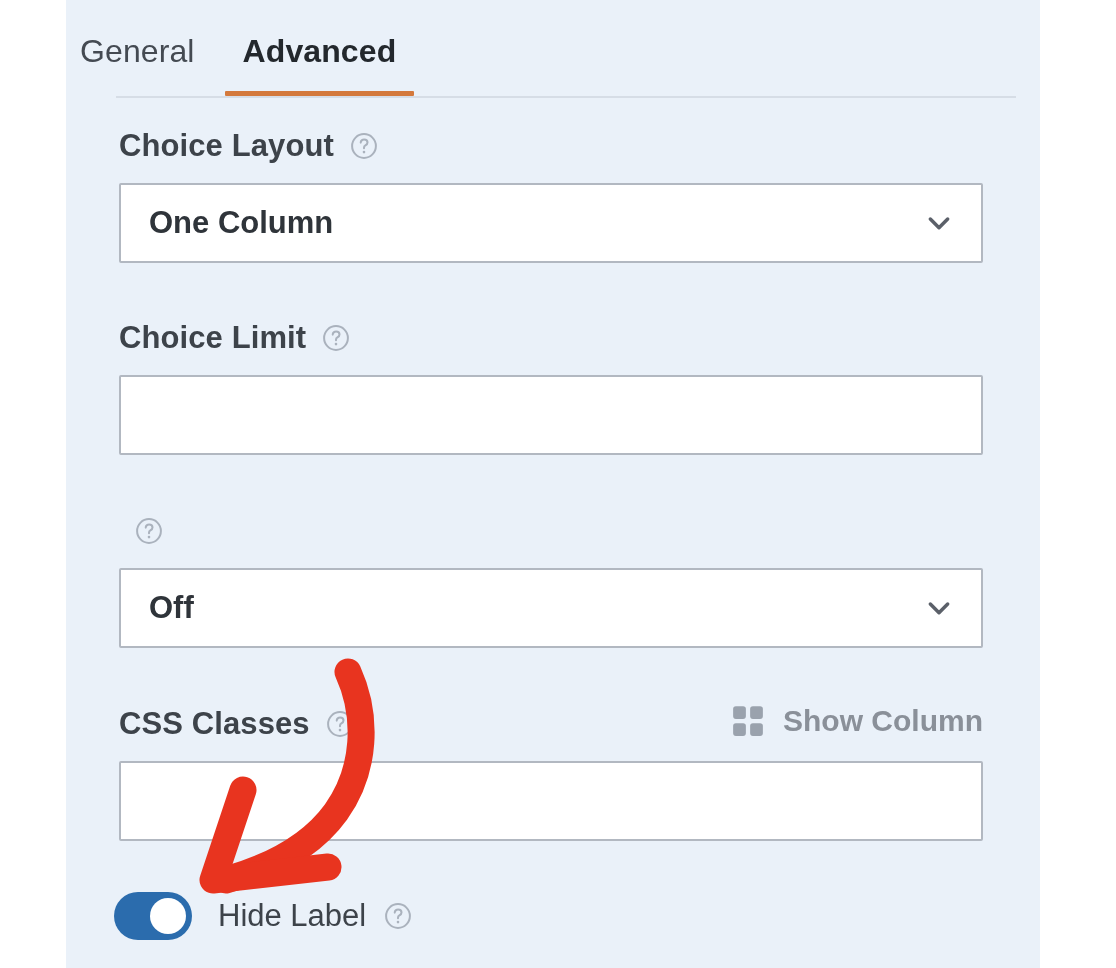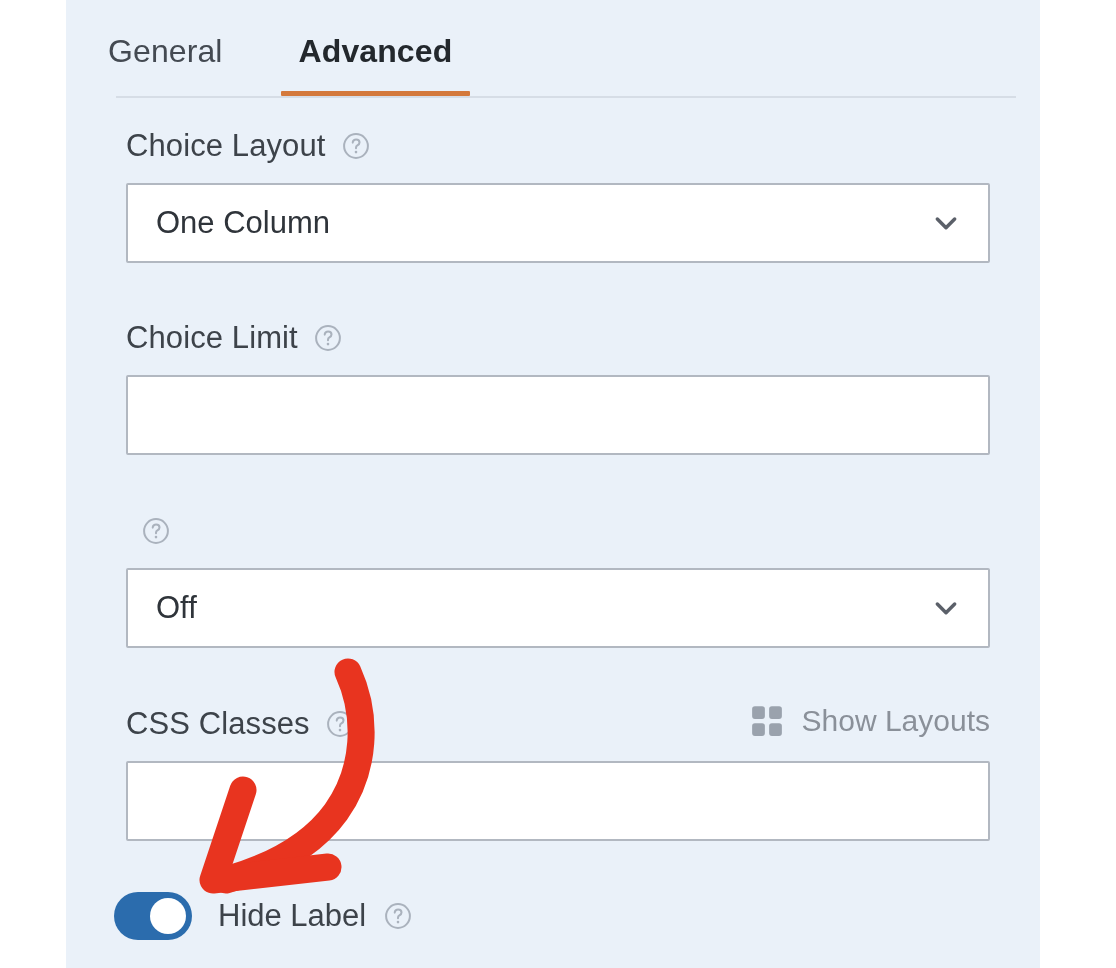--- a/index.html
+++ b/index.html
@@ -42,21 +42,20 @@
   }
   .tab {
     position: relative;
     font-size: 32px;
     color: #444a52;
     padding: 0 0 26px 0;
     margin-right: 48px;
     white-space: nowrap;
     cursor: pointer;
     letter-spacing: 0.1px;
-    margin-left: 28px;
   }
   .tab.active {
     font-weight: bold;
     color: #23282d;
   }
   .tab.active .tab-underline {
     position: absolute;
     left: -18px;
     right: -18px;
     bottom: 0;
@@ -69,22 +68,23 @@
     left: 116px;
     top: 96px;
     width: 900px;
     height: 2px;
     background: #d6dde6;
   }
 
   
   .field {
     position: absolute;
-    left: 126px;
+    left: 119px;
     width: 864px;
+    font-weight: bold;
   }
   .field-label-row {
     display: flex;
     align-items: center;
     height: 44px;
   }
   .field-label {
     font-size: 31px;
     color: #3d434a;
     letter-spacing: 0.1px;
@@ -273,21 +273,21 @@
       <circle cx="12" cy="17.2" r="1.15" fill="#aab2bd"></circle>
     </svg>
 
     <div id="show-layouts">
       <svg class="grid-icon" viewBox="0 0 24 24">
         <rect x="1.5" y="1.5" width="9" height="9" rx="2" fill="#9aa2ad"></rect>
         <rect x="13.5" y="1.5" width="9" height="9" rx="2" fill="#9aa2ad"></rect>
         <rect x="1.5" y="13.5" width="9" height="9" rx="2" fill="#9aa2ad"></rect>
         <rect x="13.5" y="13.5" width="9" height="9" rx="2" fill="#9aa2ad"></rect>
       </svg>
-      <span class="sl-label">Show Layouts</span>
+      <span class="sl-label">Show Column</span>
     </div>
   </div>
   <div class="control text-input">
     <span class="input-text"></span>
   </div>
 </div>
 
 <div id="toggle-row">
   <div class="switch">
     <div class="knob"></div>

